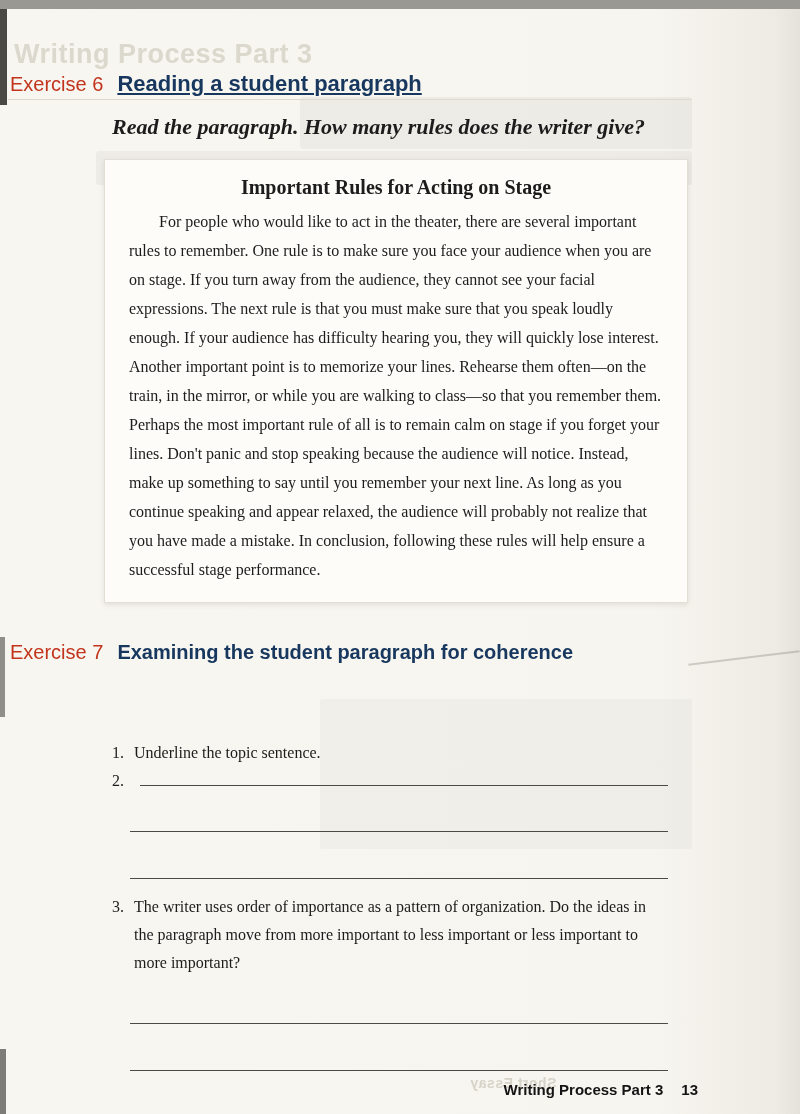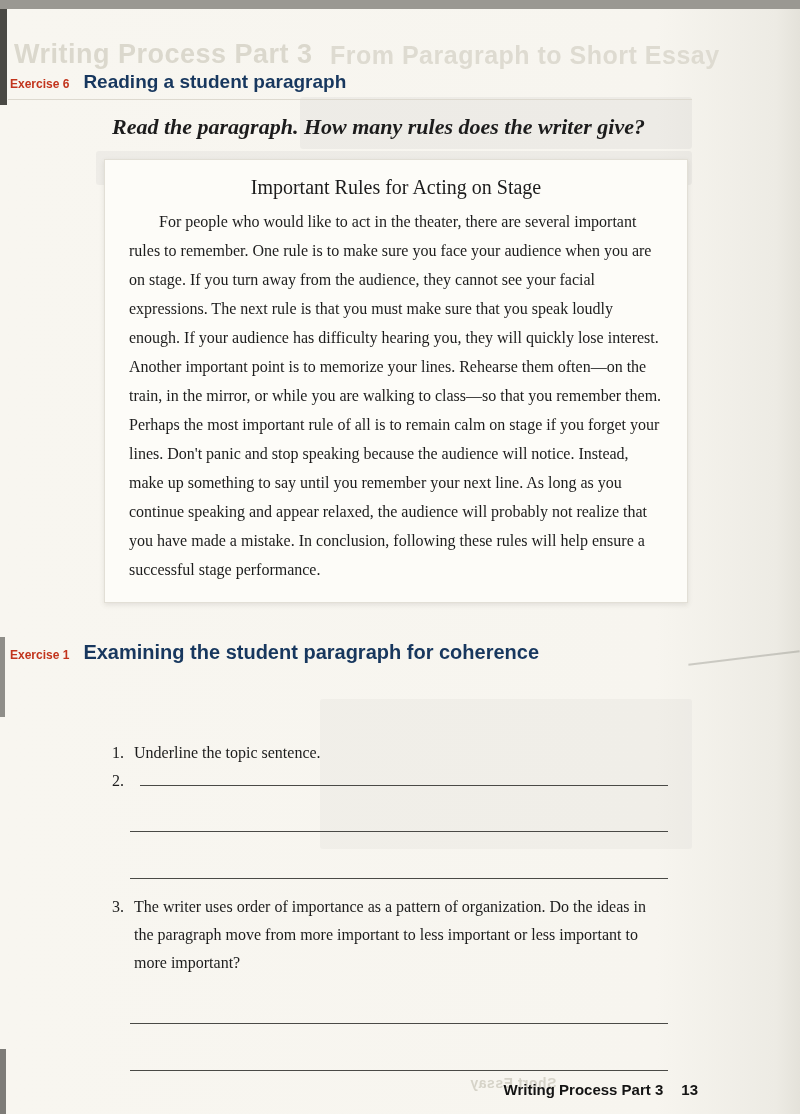--- a/index.html
+++ b/index.html
@@ -24,43 +24,43 @@
   .ghost{
     position:absolute;font-family:"Liberation Sans",sans-serif;font-weight:bold;
     color:#d9d6cb;letter-spacing:.5px;filter:blur(.4px);white-space:nowrap;
   }
   .ghost-header-left{left:14px;top:30px;font-size:27px;color:#dbd8cd;}
   .ghost-header-right{left:330px;top:32px;font-size:25px;color:#dedbd1;}
   .ghost-rhetorical{left:118px;top:147px;font-size:20px;color:#e9e7df;z-index:1;}
   .ghost-footer{left:470px;top:1066px;font-size:14px;transform:scaleX(-1);color:#d6d3c8;}
   
   .ex-heading{position:absolute;left:10px;font-family:"Liberation Sans",sans-serif;white-space:nowrap;}
-  .ex-heading .ex-label{color:var(--color-accent_red,#c2341c);font-weight:bold;font-size:12px;}
+  .ex-heading .ex-label{color:var(--color-accent_red,#c2341c);font-weight:normal;font-size:20px;}
   .ex-heading .ex-title{color:var(--color-heading_blue,#17375e);font-weight:bold;margin-left:14px;}
   .ex6{top:62px;}
-  .ex6 .ex-title{font-size:19px;}
+  .ex6 .ex-title{font-size:22px;text-decoration:underline;}
   .ex7{top:632px;}
   .ex7 .ex-title{font-size:20px;}
   .heading-rule{position:absolute;left:8px;width:684px;border-bottom:1px solid #ddd9cf;}
   .rule-ex6{top:90px;}
   
   .instruction{
     position:absolute;left:112px;width:565px;
     font-weight:bold;font-size:22px;line-height:23px;font-style:italic;
   }
   .instr-ex6{top:106px;}
   .instr-ex7{top:678px;}
   
   .para-box{
     position:absolute;left:104px;top:150px;width:584px;z-index:2;
     background:#fdfcf8;border:1px solid #e2dfd6;
     box-shadow:0 2px 5px rgba(70,68,60,0.12);
     padding:10px 24px 18px 24px;box-sizing:border-box;
   }
-  .para-title{text-align:center;font-weight:normal;font-size:20px;margin:6px 0 8px 0;}
+  .para-title{text-align:center;font-weight:bold;font-size:20px;margin:6px 0 8px 0;}
   .para-body{font-size:16px;line-height:29px;text-indent:30px;text-align:left;}
   
   .questions{position:absolute;left:112px;top:730px;width:556px;font-size:16px;line-height:28px;}
   .q-row{display:flex;align-items:baseline;}
   .q-num{width:22px;flex:0 0 22px;}
   .q-text{white-space:nowrap;}
   .q-text-wrap{white-space:normal;}
   .inline-blank{flex:1 1 auto;border-bottom:1px solid #4a4a46;margin-left:6px;min-width:40px;}
   .q3{margin-top:14px;}
   .blank-line{border-bottom:1px solid #4a4a46;height:36px;margin-left:18px;}
@@ -82,38 +82,37 @@
   <div class="edge-artifact edge-top-left"></div>
   <div class="edge-artifact edge-mid-left"></div>
   <div class="edge-artifact edge-bottom-left"></div>
   <div class="crease"></div>
 
   <div class="shade shade-a"></div>
   <div class="shade shade-b"></div>
   <div class="shade shade-c"></div>
 
   <div class="ghost ghost-header-left">Writing Process Part 3</div>
-  <div class="ghost ghost-header-right">From Paragraph to Short Essay</div>
   <div class="ghost ghost-rhetorical">Rhetorical Focus</div>
   <div class="ghost ghost-footer">Short Essay</div>
 
   <div class="ex-heading ex6">
     <span class="ex-label">Exercise 6</span><span class="ex-title">Reading a student paragraph</span>
   </div>
   <div class="heading-rule rule-ex6"></div>
 
   <div class="instruction instr-ex6">Read the paragraph. How many rules does the writer give?</div>
 
   <div class="para-box">
     <div class="para-title">Important Rules for Acting on Stage</div>
     <div class="para-body">For people who would like to act in the theater, there are several important rules to remember. One rule is to make sure you face your audience when you are on stage. If you turn away from the audience, they cannot see your facial expressions. The next rule is that you must make sure that you speak loudly enough. If your audience has difficulty hearing you, they will quickly lose interest. Another important point is to memorize your lines. Rehearse them often—on the train, in the mirror, or while you are walking to class—so that you remember them. Perhaps the most important rule of all is to remain calm on stage if you forget your lines. Don't panic and stop speaking because the audience will notice. Instead, make up something to say until you remember your next line. As long as you continue speaking and appear relaxed, the audience will probably not realize that you have made a mistake. In conclusion, following these rules will help ensure a successful stage performance.</div>
   </div>
 
   <div class="ex-heading ex7">
-    <span class="ex-label">Exercise 1</span><span class="ex-title">Examining the student paragraph for coherence</span>
+    <span class="ex-label">Exercise 7</span><span class="ex-title">Examining the student paragraph for coherence</span>
   </div>
 
 
   <div class="questions">
 
     <div class="q-row">
       <span class="q-num">1.</span>
       <span class="q-text">Underline the topic sentence.</span>
     </div>
 

